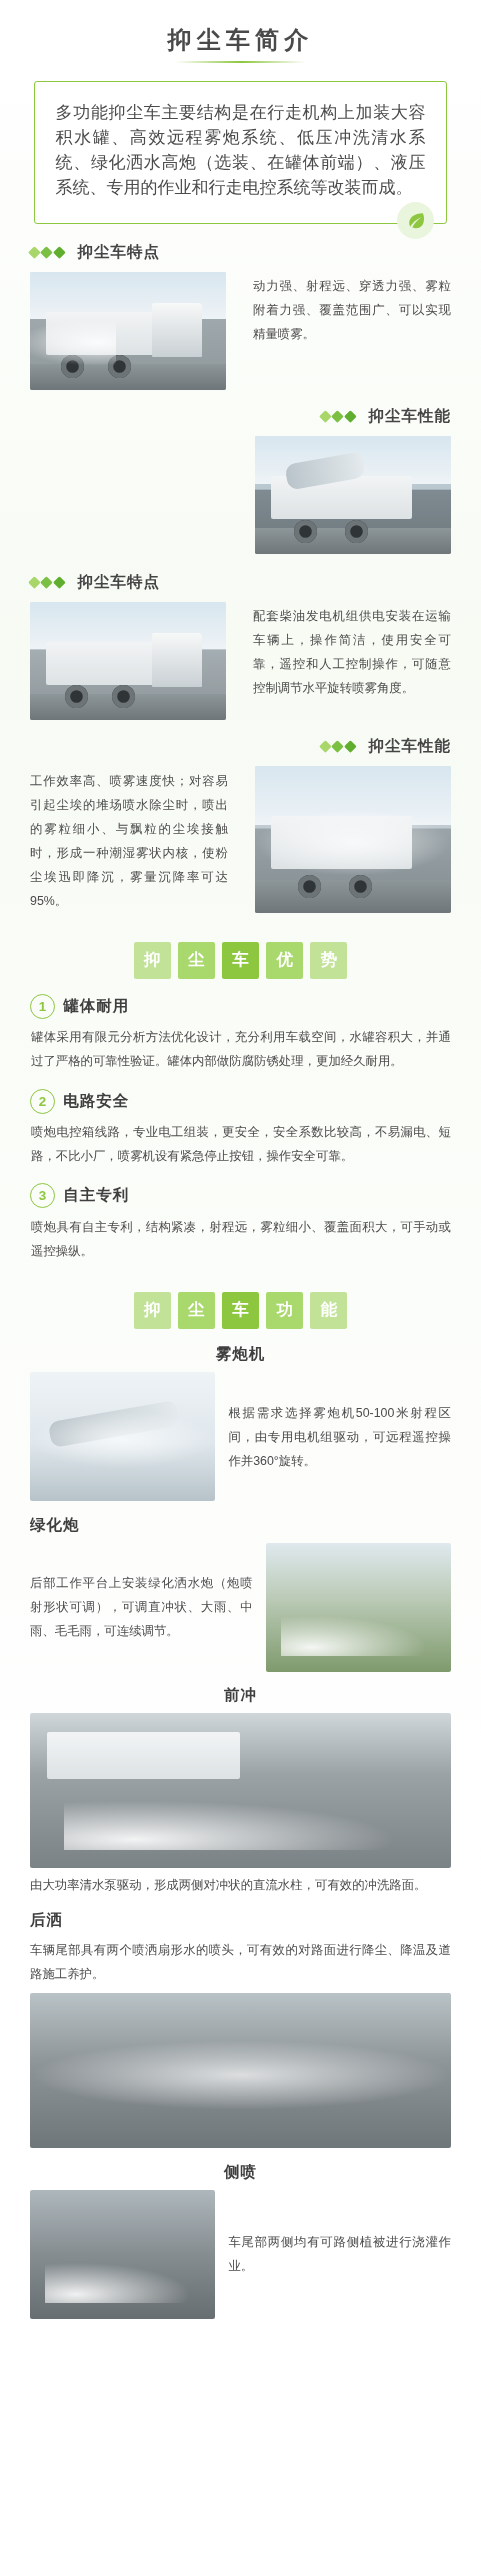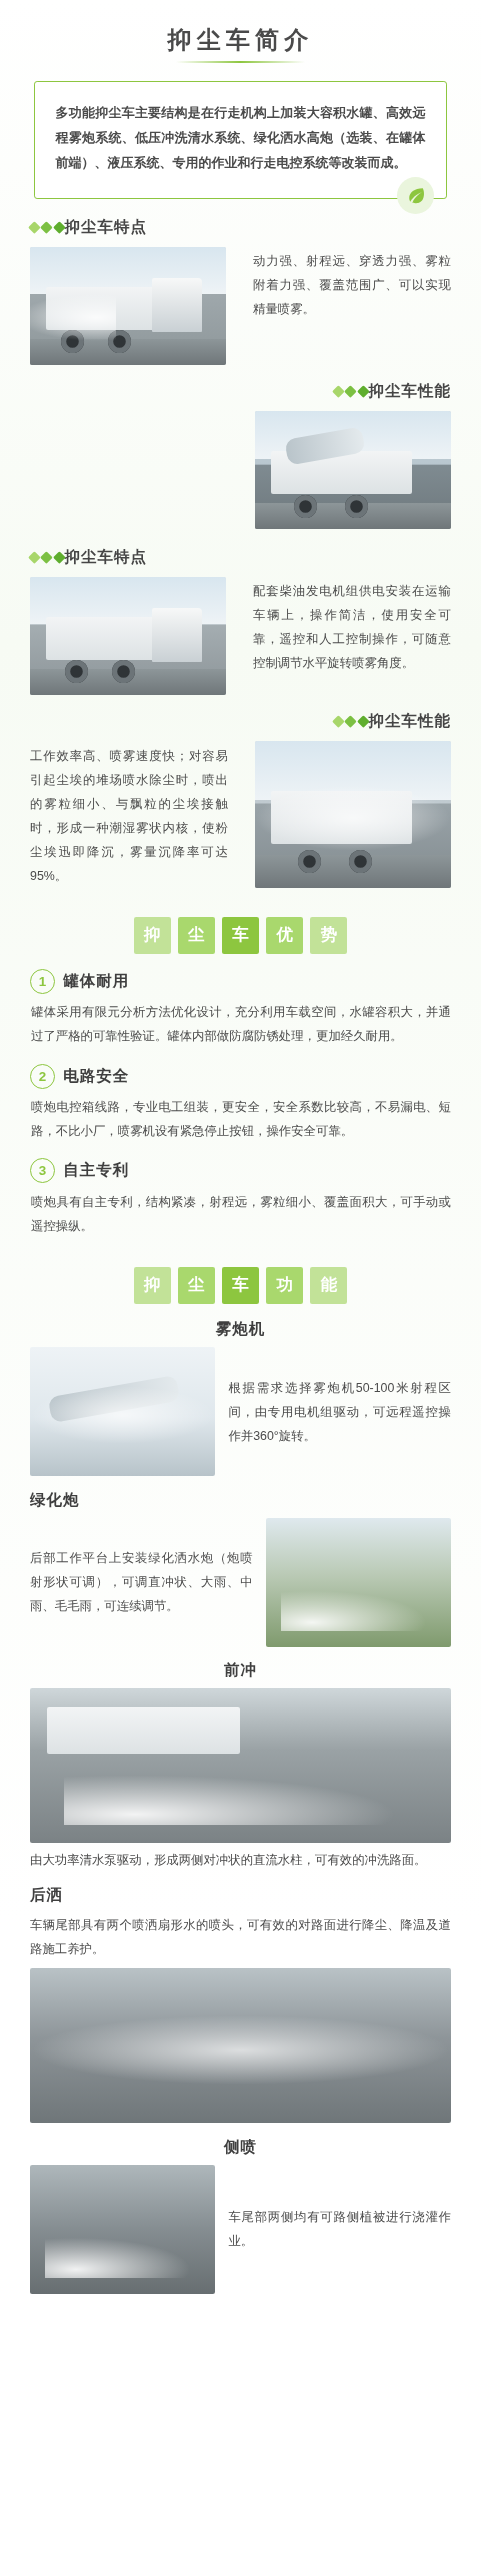--- a/index.html
+++ b/index.html
@@ -36,46 +36,45 @@
 
   
   .intro-wrap {
     margin: 0 34px 15.5px 34px;
     position: relative;
   }
   .intro-box {
     border: 1px solid #8dc63f;
     border-radius: 3.1px;
     padding: 18.5px 20.6px 23px 20.6px;
-    font-size: 13px;
+    font-size: 17px;
     line-height: 25px;
     color: #4b4b4b;
     background: #ffffff;
     text-align: justify;
-    font-weight: bold;
   }
   .leaf-badge {
     position: absolute;
     right: 13.4px;
     bottom: -14.4px;
     width: 37px;
     height: 37px;
     border-radius: 50%;
     background: #eaf5dd;
     display: flex;
     align-items: center;
     justify-content: center;
   }
   .leaf-badge svg { display:block; }
 
   
   .sec-head {
     display: flex;
     align-items: center;
-    gap: 1px;
+    gap: 14px;
     margin: 17.5px 30px 9.3px 30px;
   }
   .sec-head.right { justify-content: flex-end; margin-top: 16px; }
   .sec-head .sq-group { display: flex; align-items: center; gap: 3.6px; }
   .sq {
     width: 8.8px; height: 8.8px;
     transform: rotate(45deg);
     border-radius: 1.5px;
   }
   .sq.a { background: #a8d66a; }

